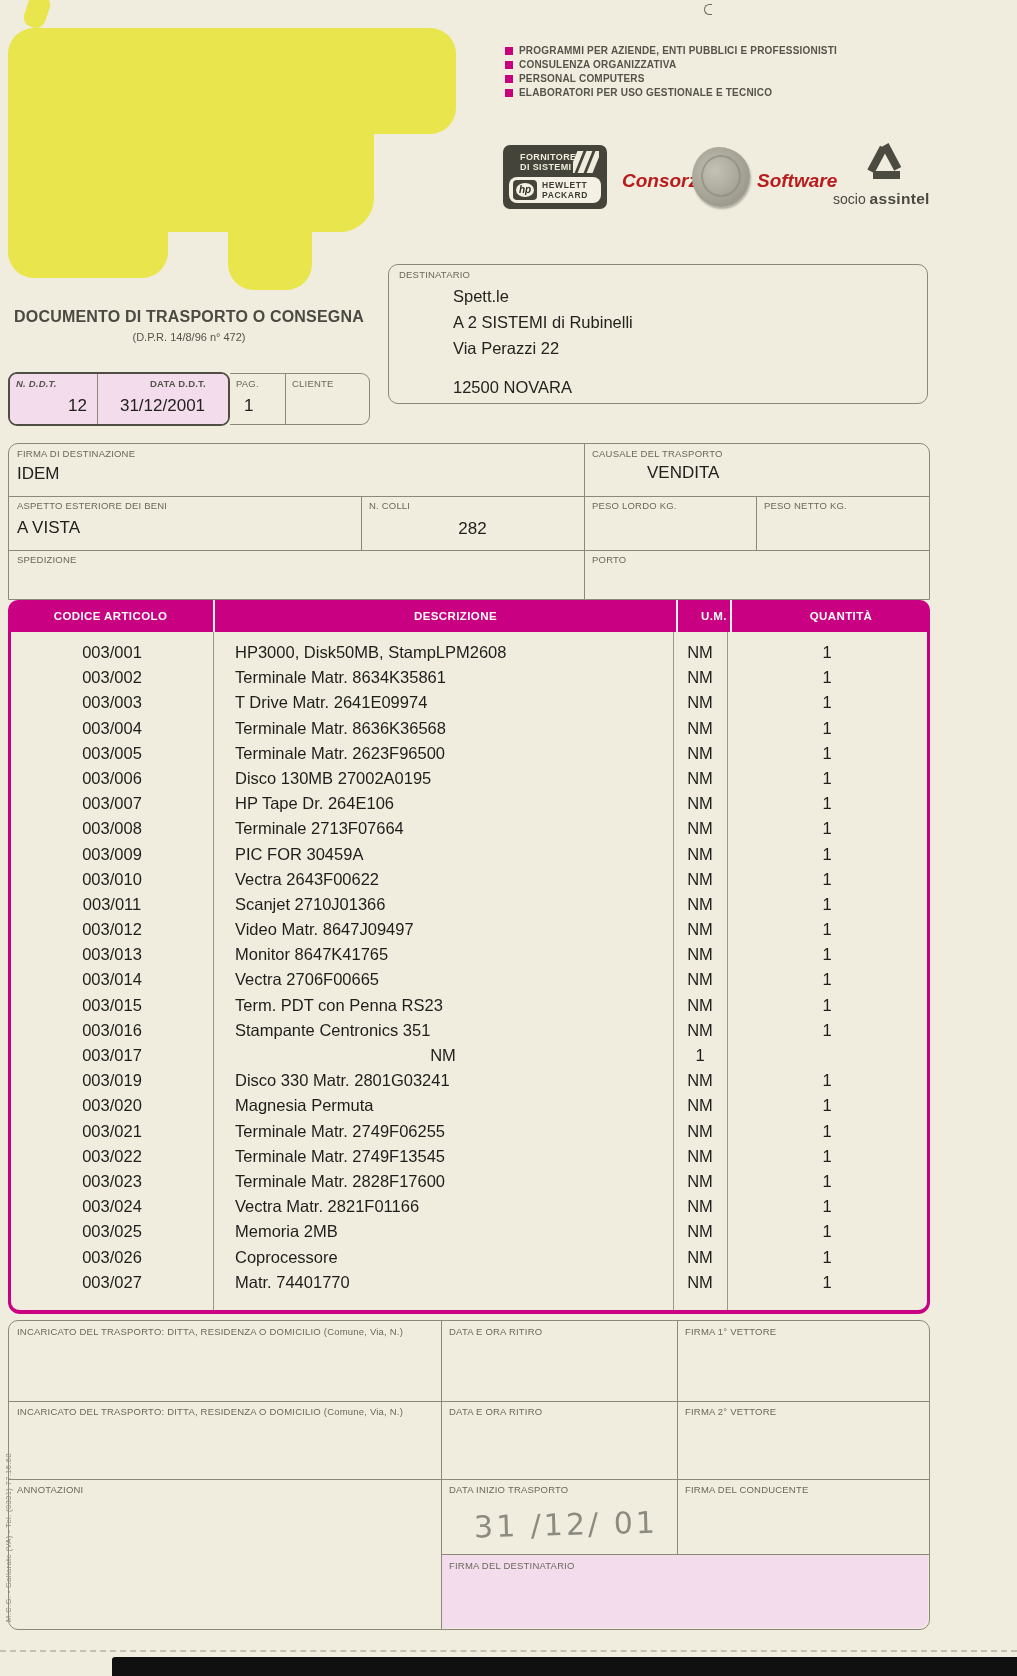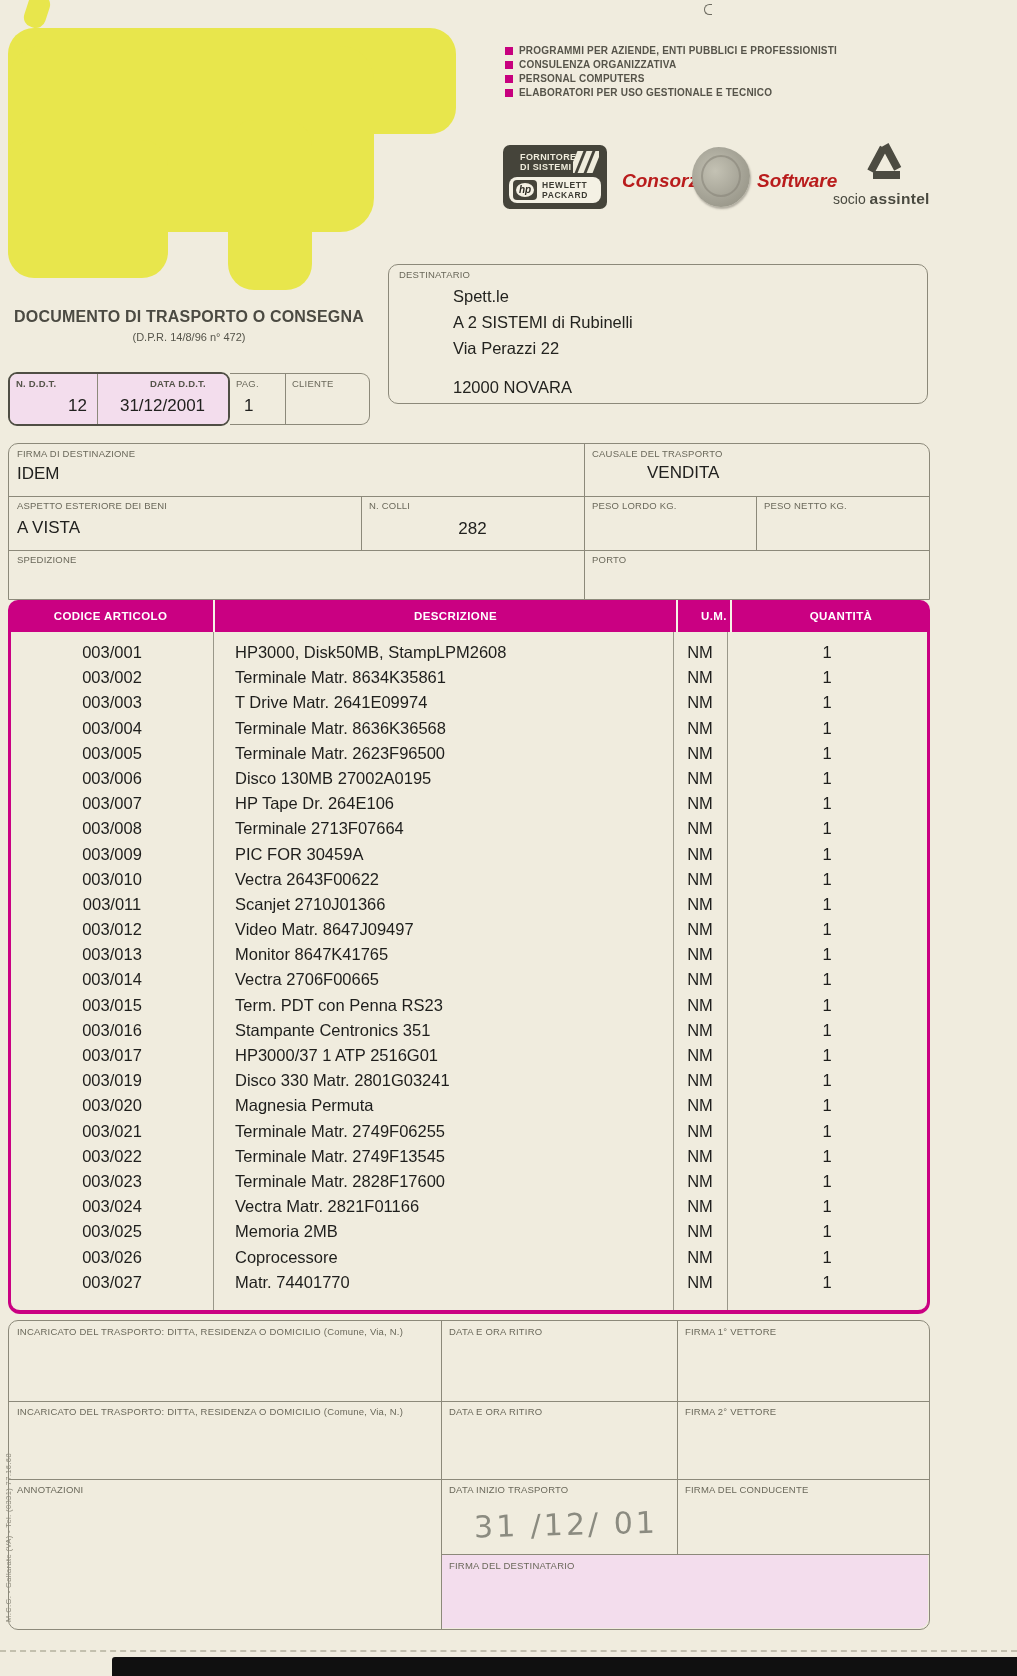--- a/index.html
+++ b/index.html
@@ -99,31 +99,31 @@
     <span>socio</span>
     <b style="font-size:15.5px;letter-spacing:.3px;">assintel</b>
   </div>
 
   <div class="box" style="left:388px;top:264px;width:538px;height:138px;">
     <div class="lbl" style="left:10px;top:4px;">DESTINATARIO</div>
     <div class="abs" style="left:64px;top:18px;font-size:16.5px;color:#23231f;line-height:26px;">
         <div>Spett.le</div>
         <div>A 2 SISTEMI di Rubinelli</div>
         <div>Via Perazzi 22</div>
-        <div style="margin-top: 13px;">12000  NOVARA</div>
+        <div style="margin-top: 13px;">12500  NOVARA</div>
       </div>
   </div>
 
   <div class="abs" style="left:8px;top:308px;width:362px;text-align:center;font-size:16px;font-weight:bold;color:#4b4a42;letter-spacing:.2px;white-space:nowrap;">DOCUMENTO DI TRASPORTO O CONSEGNA</div>
   <div class="abs" style="left:8px;top:331px;width:362px;text-align:center;font-size:11px;color:#55544a;">(D.P.R. 14/8/96 n° 472)</div>
 
   <div class="abs" style="left:8px;top:372px;width:362px;height:54px;">
     <div class="abs" style="left:0;top:0;width:222px;height:54px;border:2.5px solid #4f4e44;border-radius:9px;box-sizing:border-box;overflow:hidden;">
       <div class="abs pink" style="left:0;top:0;width:87px;height:100%;border-right:1px solid #8c897a;">
-        <div class="lbl" style="left:6px;top:4px;font-weight:bold;color:#55544a;">N. D.D.T.</div>
+        <div class="lbl" style="left:6px;top:4px;font-weight:bold;color:#55544a;font-style:italic;">N. D.D.T.</div>
         <div class="val" style="left:0;top:22px;width:87px;text-align:center;padding-left:24px;">12</div>
       </div>
       <div class="abs pink" style="left:88px;top:0;right:0;height:100%;">
         <div class="lbl" style="left:8px;top:4px;font-weight:bold;color:#55544a;padding-left:44px;">DATA D.D.T.</div>
         <div class="val" style="left:0;top:22px;width:129px;text-align:center;">31/12/2001</div>
       </div>
     </div>
     <div class="abs" style="left:222px;top:1px;right:0;height:52px;border:1px solid #8c897a;border-left:none;border-radius:0 9px 9px 0;box-sizing:border-box;">
       <div class="lbl" style="left:6px;top:4px;">PAG.</div>
       <div class="val" style="left:14px;top:22px;">1</div>
@@ -255,21 +255,20 @@
           <div class="tc tc-qty">1</div>
         </div>
         <div class="trow">
           <div class="tc tc-code">003/016</div>
           <div class="tc tc-desc">Stampante Centronics 351</div>
           <div class="tc tc-um">NM</div>
           <div class="tc tc-qty">1</div>
         </div>
         <div class="trow">
           <div class="tc tc-code">003/017</div>
-          <div class="tc tc-desc">HP3000/37 1 ATP 2516G01</div>
           <div class="tc tc-um">NM</div>
           <div class="tc tc-qty">1</div>
         </div>
         <div class="trow">
           <div class="tc tc-code">003/019</div>
           <div class="tc tc-desc">Disco 330 Matr. 2801G03241</div>
           <div class="tc tc-um">NM</div>
           <div class="tc tc-qty">1</div>
         </div>
         <div class="trow">

